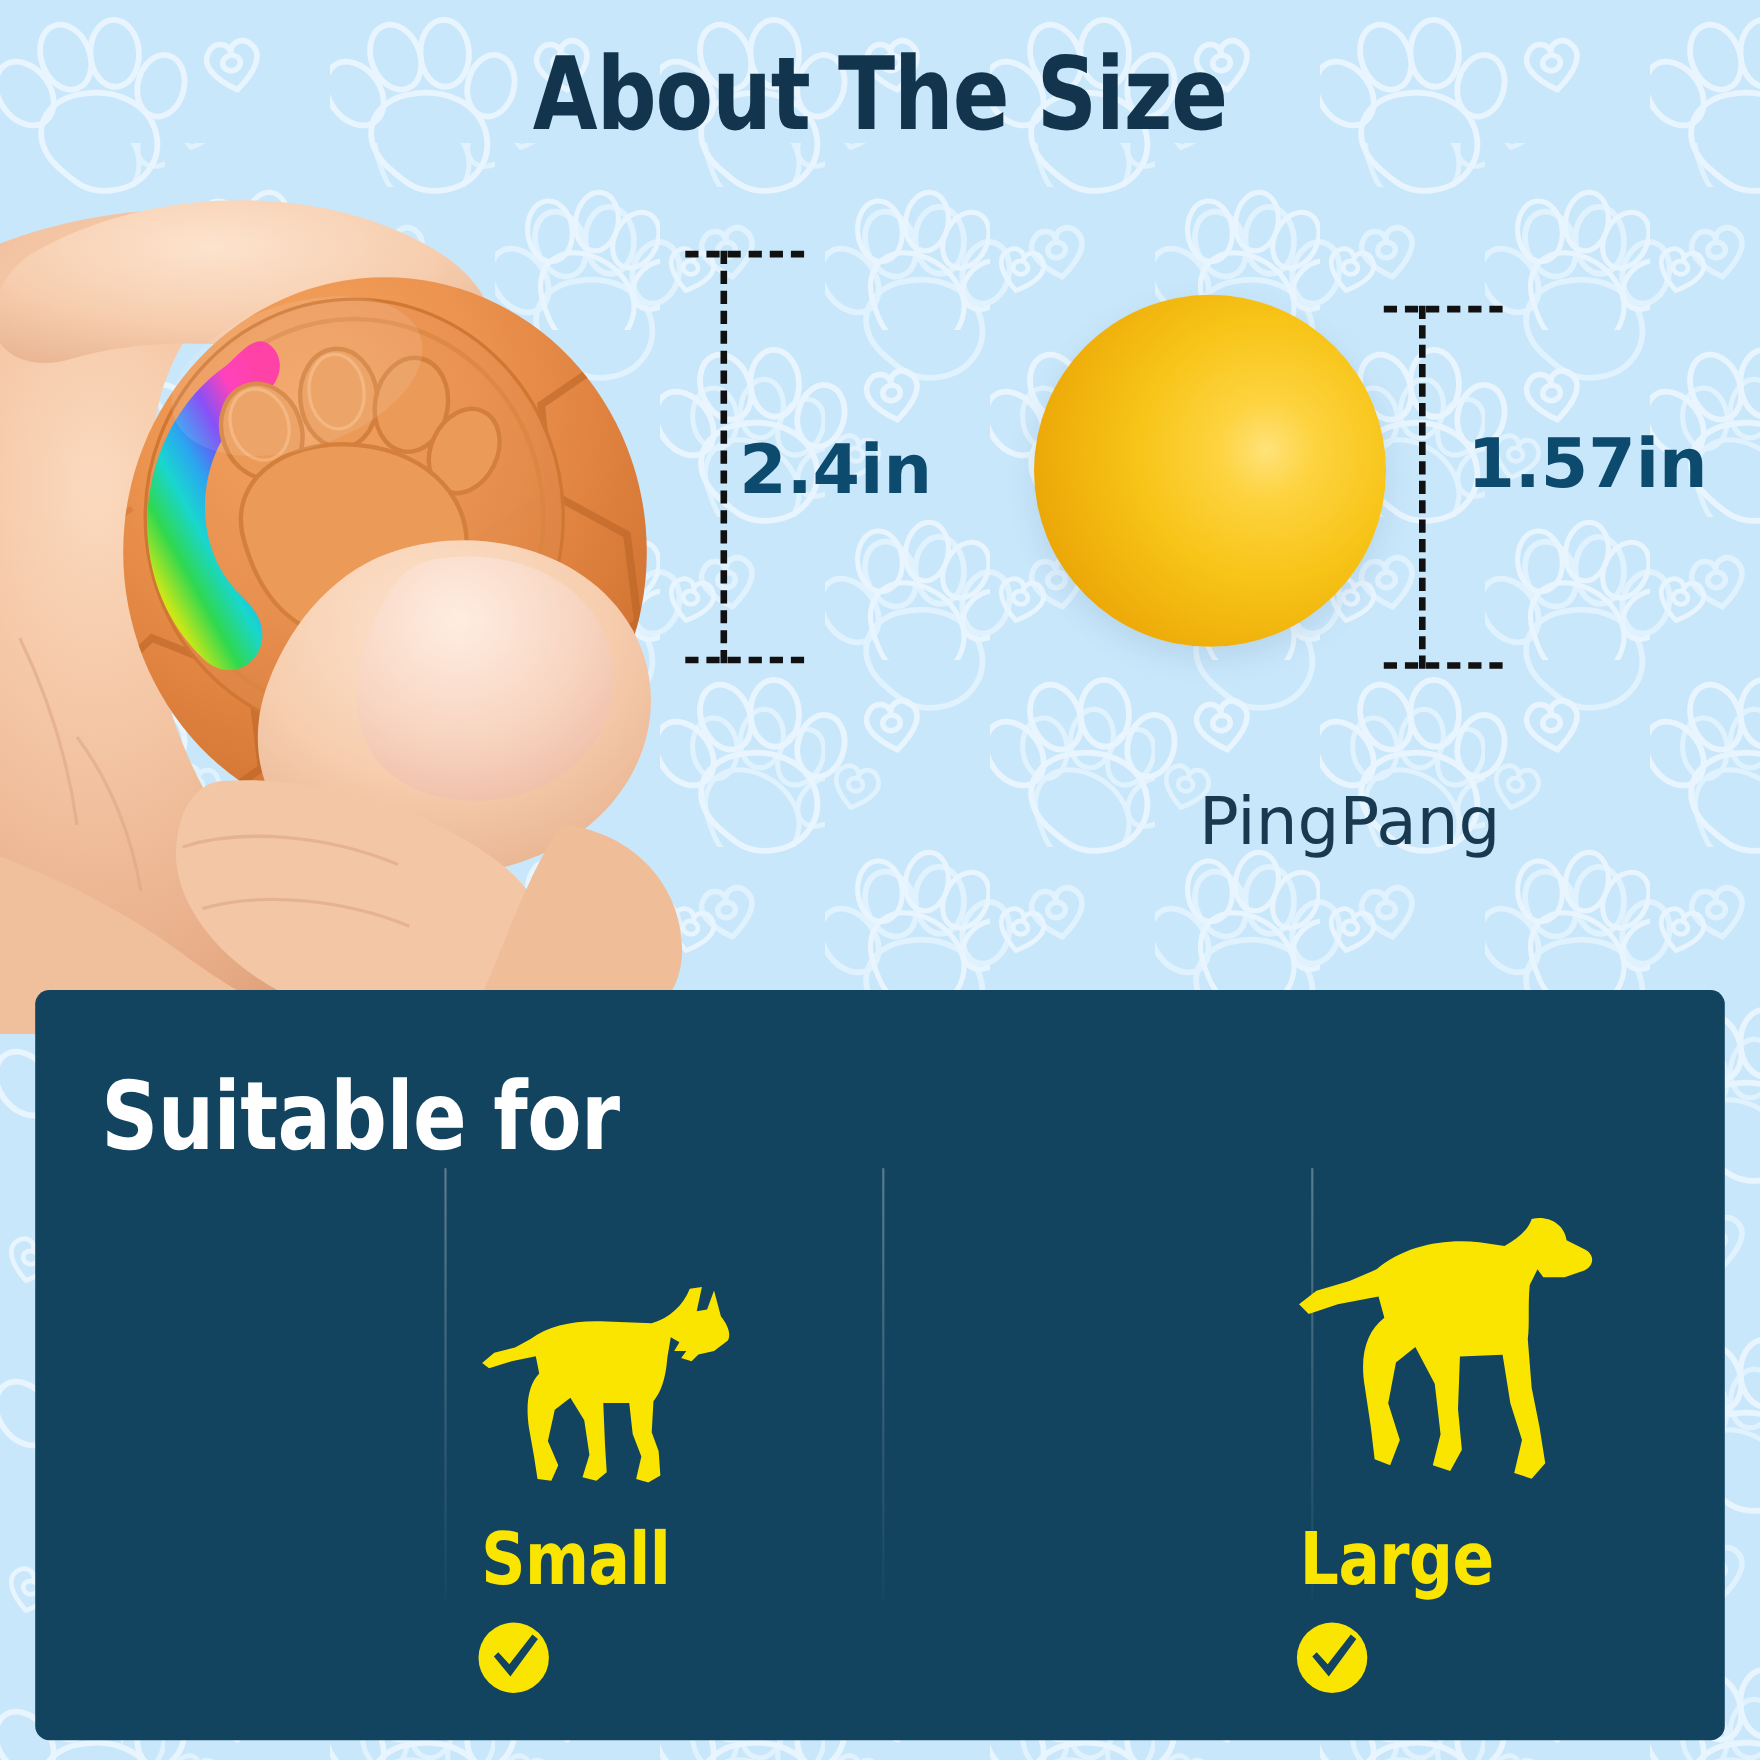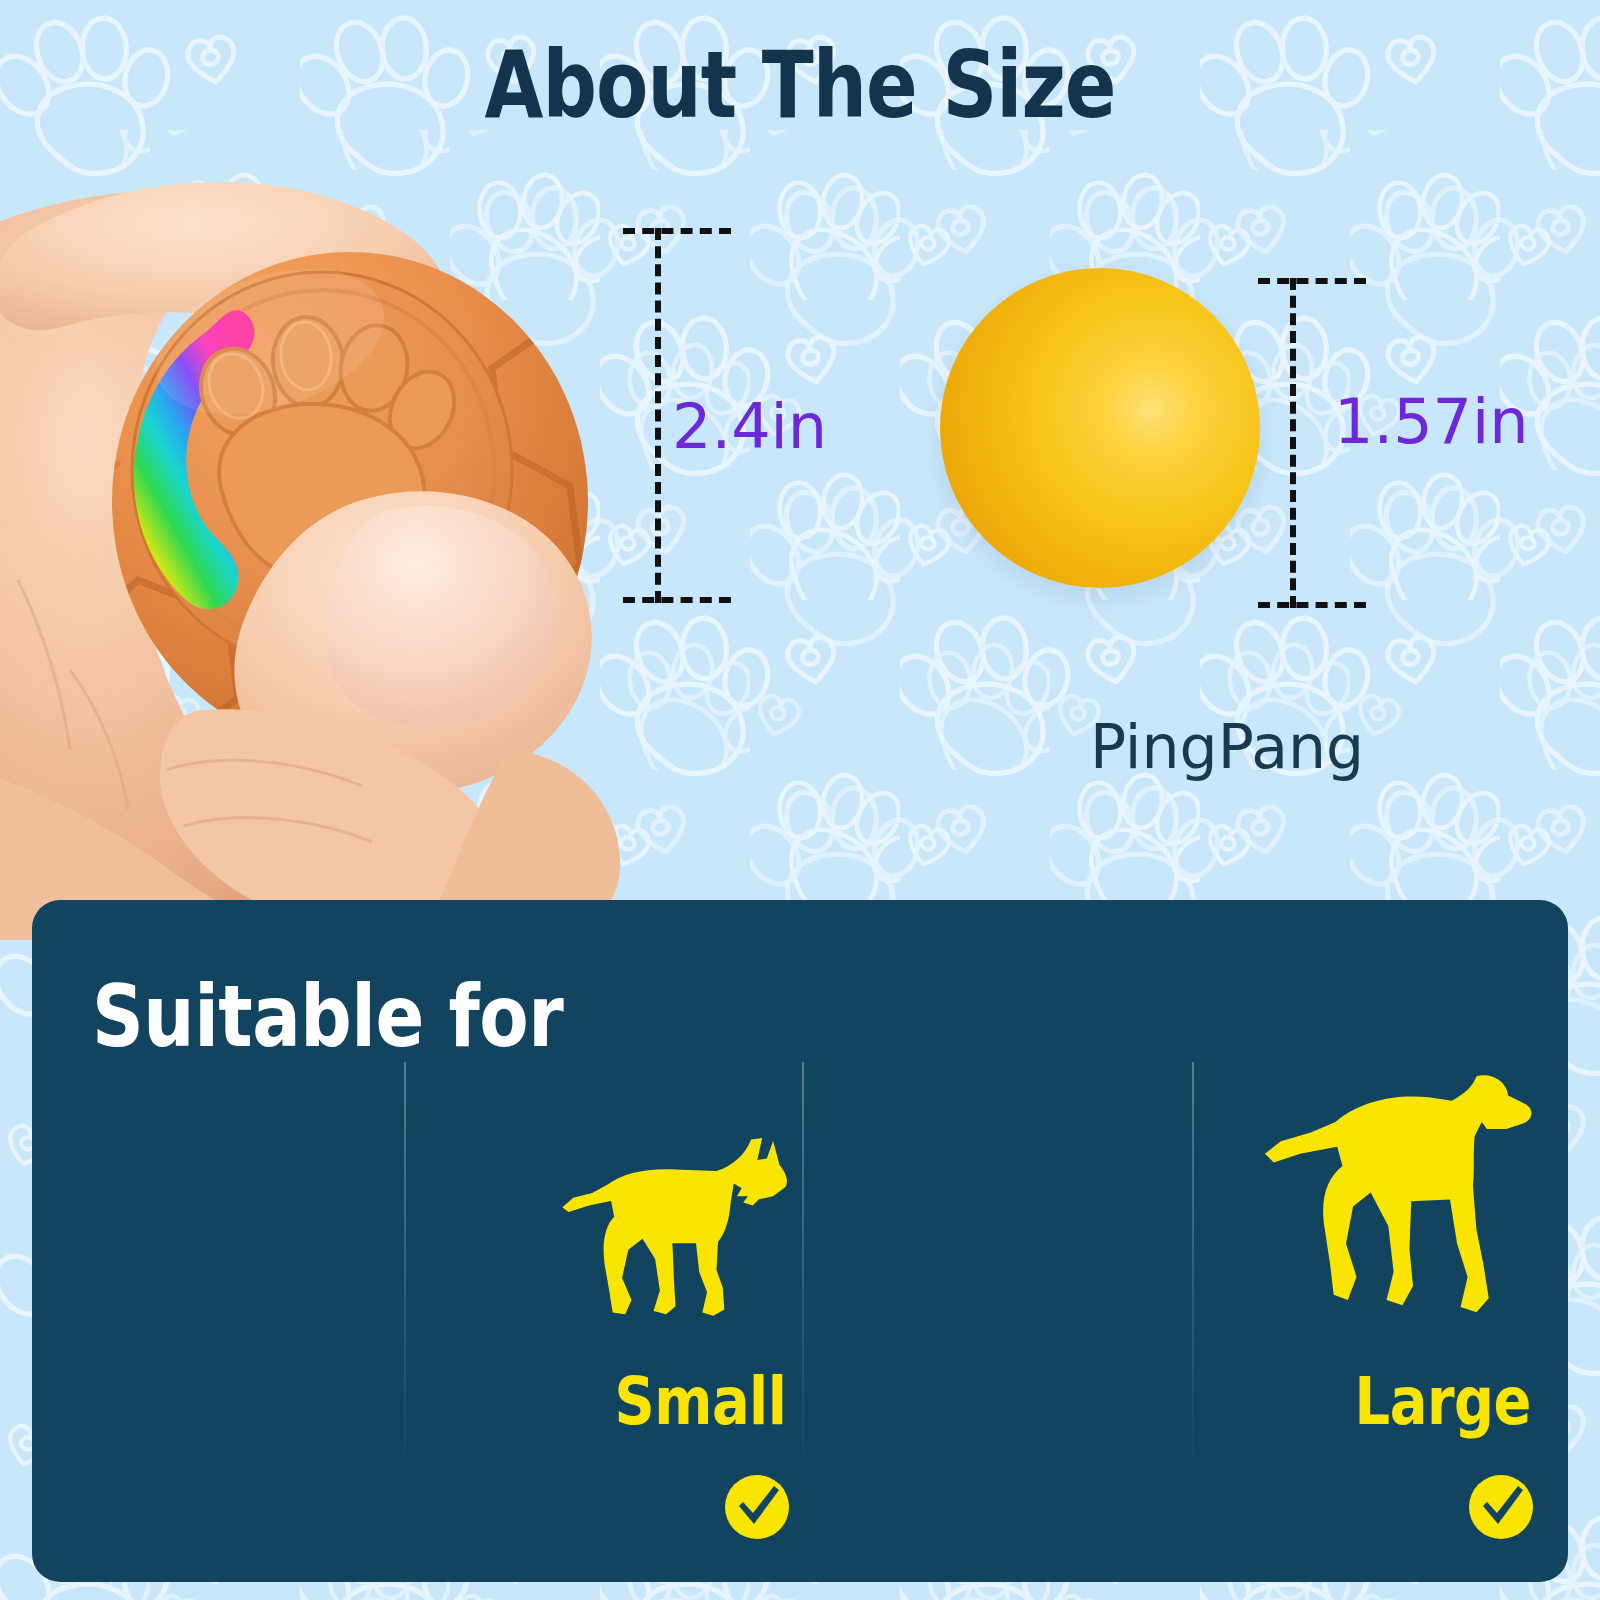--- a/index.html
+++ b/index.html
@@ -72,23 +72,23 @@
     position:absolute;
     left:-32px;
     width:108px; height:0;
     border-top:6px dashed #111;
   }
   .dim .cap.top{ top:0; }
   .dim .cap.bot{ bottom:0; }
   .dim-label{
     position:absolute;
     font-family:"DejaVu Sans","Liberation Sans", sans-serif;
-    font-weight:400;
+    font-weight:700;
     font-size:62px;
-    color:#6d28d9;
+    color:#0c4a6e;
     white-space:nowrap;
   }
 
   #dim-left{ left:655px; top:228px; height:375px; }
   #dim-left-label{ left:672px; top:390px; }
   #dim-right{ left:1290px; top:278px; height:330px; }
   #dim-right-label{ left:1334px; top:385px; }
 
   
   .caption{
@@ -101,21 +101,21 @@
   }
   #caption-left{ left:444px; top:740px; }
   #caption-right{ left:1090px; top:712px; }
 
   
   #suitable-panel{
     position:absolute;
     left:32px; top:900px;
     width:1536px; height:682px;
     background:#12435f;
-    border-radius:28px;
+    border-radius:13px;
     overflow:hidden;
   }
   #suitable-title{
     position:absolute;
     left:60px; top:66px;
     font-family:"DejaVu Sans Condensed","Liberation Sans Narrow","Liberation Sans", sans-serif;
     font-weight:bold;
     font-size:86px;
     color:#ffffff;
     letter-spacing:-0.5px;
@@ -134,23 +134,22 @@
   #divider-1{ left:372px; }
   #divider-2{ left:770px; }
   #divider-3{ left:1160px; }
 
   
   .size-col{
     position:absolute;
     bottom:40px;
     display:flex;
     flex-direction:column;
-    align-items:flex-end;
+    align-items:flex-start;
     justify-content:flex-end;
-    gap:16px;
   }
   #col-small { left:400px;  width:360px; }
   #col-medium{ left:790px;  width:360px; }
   #col-large { left:1144px; width:360px; }
 
   .dog-wrap{ display:flex; align-items:flex-end; justify-content:center; }
   .dog-wrap svg{ display:block; }
 
   .size-label{
     font-family:"DejaVu Sans Condensed","Liberation Sans Narrow","Liberation Sans", sans-serif;

